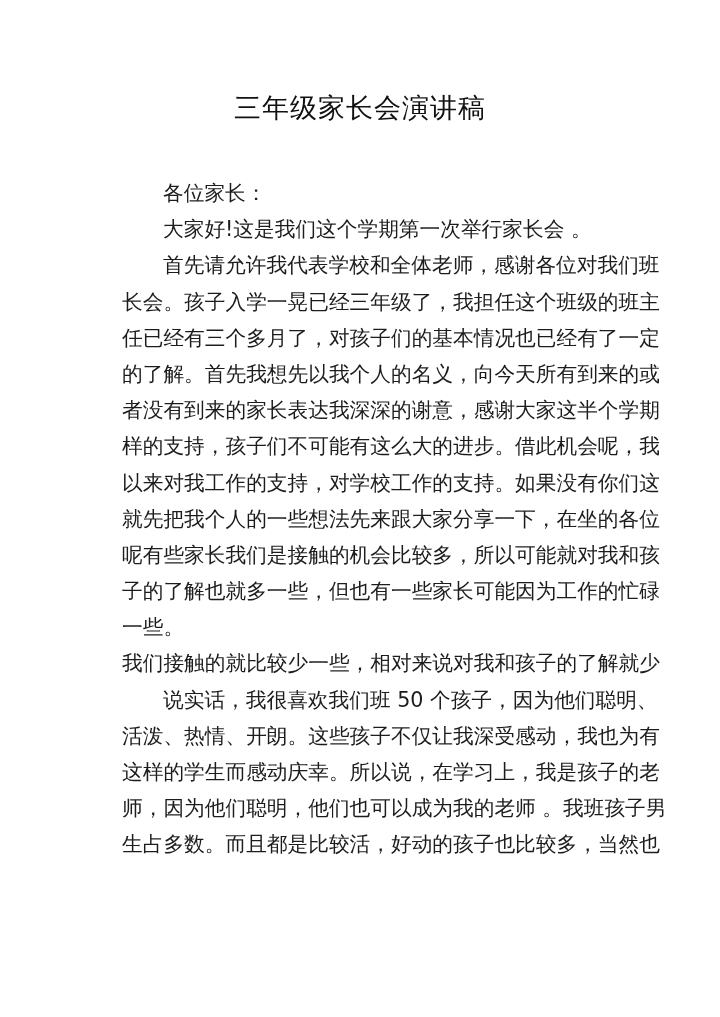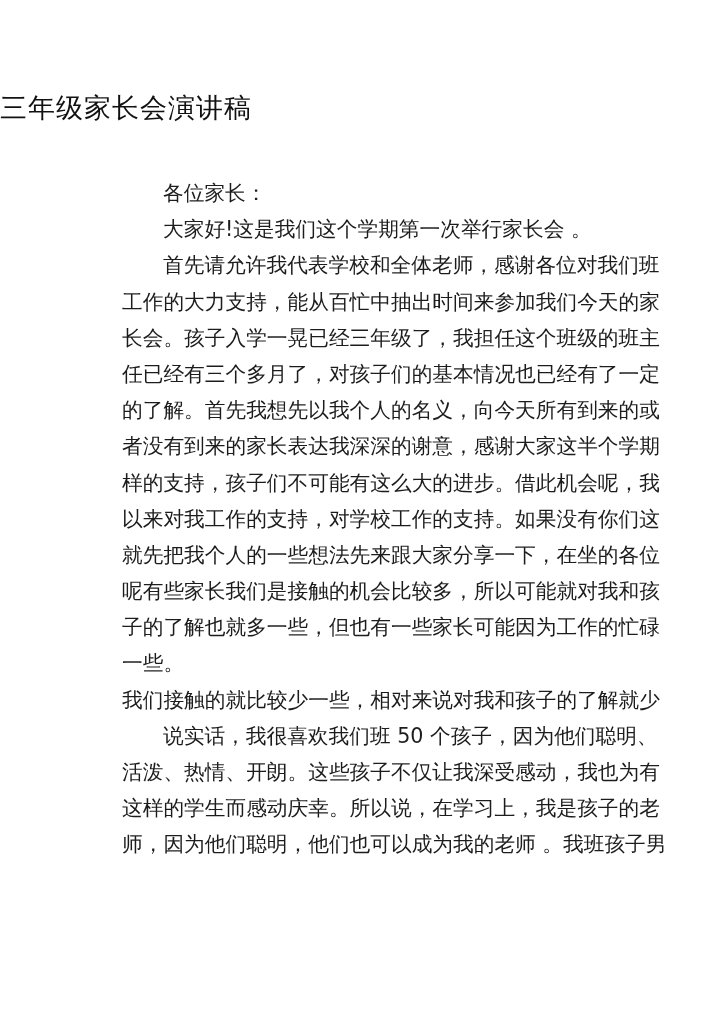--- a/index.html
+++ b/index.html
@@ -4,21 +4,21 @@
   <style>
     html, body { margin: 0; padding: 0; background: #ffffff; }
     body {
       width: 720px; height: 1017px; overflow: hidden; position: relative;
       font-family: "DejaVu Sans", "Liberation Sans", sans-serif;
       color: #1a1a1a;
     }
     .page { position: absolute; left: 0; top: 0; width: 720px; height: 1017px; background: #fff; }
     .title {
       position: absolute; left: 0; width: 720px; top: 88px;
-      text-align: left; font-size: 27px; line-height: 40px; letter-spacing: 1px;
+      text-align: center; font-size: 27px; line-height: 40px; letter-spacing: 1px;
       font-family: "DejaVu Serif", "Liberation Serif", serif; color: #111;
     }
     .body {
       position: absolute; left: 122px; top: 175px; width: 500px;
       font-size: 20.7px; line-height: 36.2px; color: #1c1c1c;
     }
     .line { display: block; white-space: nowrap; height: 36.2px; }
     .indent { padding-left: 41px; }
   </style>
 </head>
@@ -26,34 +26,34 @@
 
 <div class="page">
   <div class="title">三年级家长会演讲稿</div>
 
   <div class="body">
     <span class="line indent">各位家长：</span>
     <span class="line indent">大家好!这是我们这个学期第一次举行家长会 。</span>
 
     <div>
       <span class="line indent">首先请允许我代表学校和全体老师，感谢各位对我们班</span>
-      <span class="line">工作的大力支持，能从百忙中抽出时间来参加我们今天的家</span>
       <span class="line">长会。孩子入学一晃已经三年级了，我担任这个班级的班主</span>
       <span class="line">任已经有三个多月了，对孩子们的基本情况也已经有了一定</span>
       <span class="line">的了解。首先我想先以我个人的名义，向今天所有到来的或</span>
       <span class="line">者没有到来的家长表达我深深的谢意，感谢大家这半个学期</span>
       <span class="line">样的支持，孩子们不可能有这么大的进步。借此机会呢，我</span>
       <span class="line">以来对我工作的支持，对学校工作的支持。如果没有你们这</span>
       <span class="line">就先把我个人的一些想法先来跟大家分享一下，在坐的各位</span>
       <span class="line">呢有些家长我们是接触的机会比较多，所以可能就对我和孩</span>
       <span class="line">子的了解也就多一些，但也有一些家长可能因为工作的忙碌</span>
       <span class="line">一些。</span>
       <span class="line">我们接触的就比较少一些，相对来说对我和孩子的了解就少</span>
     </div>
 
     <div>
       <span class="line indent">说实话，我很喜欢我们班 50 个孩子，因为他们聪明、</span>
       <span class="line">活泼、热情、开朗。这些孩子不仅让我深受感动，我也为有</span>
       <span class="line">这样的学生而感动庆幸。所以说，在学习上，我是孩子的老</span>
       <span class="line">师，因为他们聪明，他们也可以成为我的老师 。我班孩子男</span>
+      <span class="line">生占多数。而且都是比较活，好动的孩子也比较多，当然也</span>
     </div>
   </div>
 </div>
 
 </body></html>

